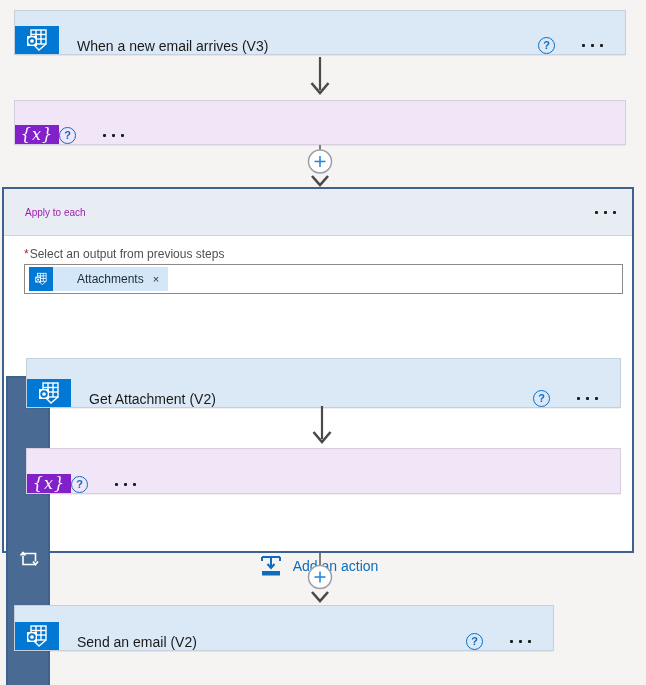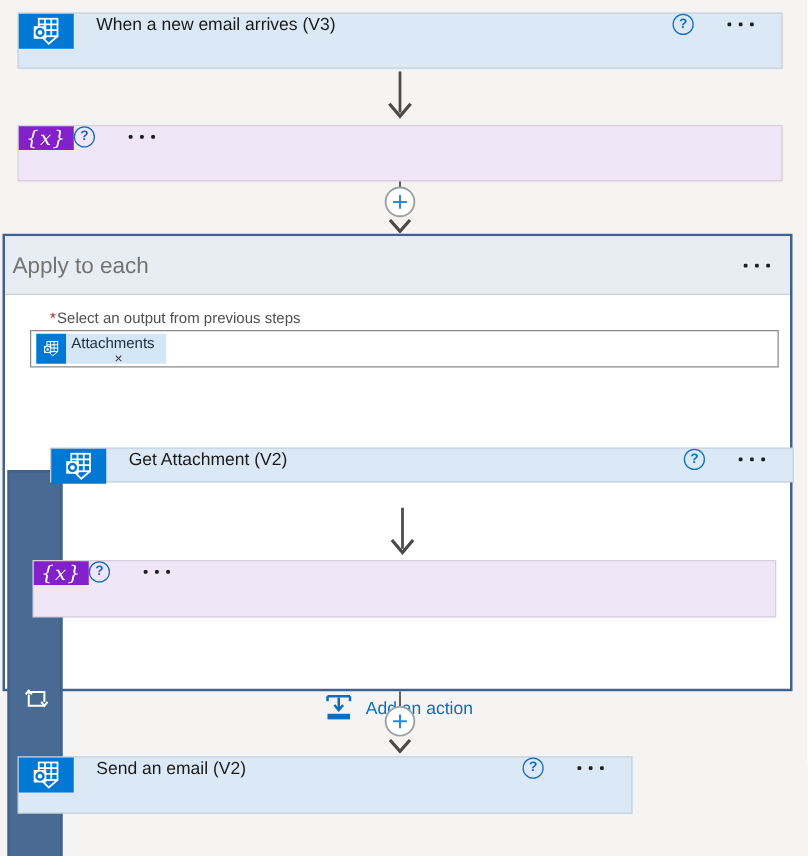--- a/index.html
+++ b/index.html
@@ -5,21 +5,21 @@
   html,body{margin:0;padding:0;}
   body{
     width:646px;height:685px;position:relative;overflow:hidden;
     background:#f5f4f2;
     font-family:"Liberation Sans","DejaVu Sans",sans-serif;
     -webkit-font-smoothing:antialiased;
   }
   
   .card{
     position:absolute;height:45px;box-sizing:border-box;
-    display:flex;align-items:flex-start;
+    display:flex;align-items:flex-end;
     border:1px solid rgba(0,0,0,0.10);
     box-shadow:0 0.5px 1px rgba(0,0,0,0.06);
     cursor:pointer;
   }
   .card.blue{background:#dbe9f7;}
   .card.purple{background:#f1e6f8;}
   .iconbox{
     width:44px;flex:none;display:flex;align-items:center;justify-content:center;
   }
   .iconbox.outlook{background:#0078d4;}
@@ -46,37 +46,37 @@
   
   .scope{
     position:absolute;left:2px;top:187px;width:632px;height:366px;
     box-sizing:border-box;background:#ffffff;border:2px solid #3e618e;
   }
   .scope-header{
     height:46px;display:flex;align-items:stretch;background:#e8ecf3;
     border-bottom:1px solid #ccd2de;cursor:pointer;
   }
   .scope-header .iconbox{width:44px;}
-  .scope-title{flex:1;display:flex;align-items:center;padding-left:6px;font-size:18px;color:#737373;}
+  .scope-title{flex:1;display:flex;align-items:center;padding-left:21px;font-size:10px;color:#a21caf;}
   .scope-header .dots{margin-right:14px;}
   .scope-body{position:relative;height:318px;}
   .field-label{
-    position:absolute;left:20px;top:11px;font-size:12px;color:#514f4d;margin-left:16px;
+    position:absolute;left:20px;top:11px;font-size:12px;color:#514f4d;
   }
   .field-label .req{color:#a4262c;margin-right:1px;}
   .token-input{
     position:absolute;left:20px;top:28px;width:599px;height:30px;box-sizing:border-box;
     background:#fff;border:1px solid #8a8a8a;display:flex;align-items:center;
     padding-left:4px;cursor:text;
   }
   .token{display:flex;align-items:stretch;height:24px;cursor:pointer;}
   .token .tok-icon{width:24px;background:#0078d4;display:flex;align-items:center;justify-content:center;flex:none;}
   .token .tok-body{
     background:#d3e7f8;display:flex;align-items:center;
-    padding:0 9px 0 4px;font-size:12px;color:#1c2b3a;flex-direction:column;
+    padding:0 9px 0 24px;font-size:12px;color:#1c2b3a;
   }
   .token .tok-x{margin-left:9px;font-size:11px;color:#333;cursor:pointer;}
   .add-action{
     position:absolute;left:0;right:0;top:318px;
     display:flex;align-items:center;justify-content:center;gap:9px;cursor:pointer;
   }
   .add-action span{font-size:14px;color:#0f6cbd;}
 </style>
 </head>
 <body>
@@ -180,21 +180,21 @@
               <use href="#outlook-glyph"></use>
             </svg>
         </div>
         <div class="tok-body">
           <span>Attachments</span>
           <span class="tok-x">×</span>
         </div>
       </div>
     </div>
 
-    <div class="card blue" style="left:36px;top:122px;width:595px;height:28px;">
+    <div class="card blue" style="left:22px;top:122px;width:595px;height:50px;">
       <div class="iconbox outlook">
         <svg width="28" height="28" viewBox="0 0 28 28">
             <use href="#outlook-glyph"></use>
           </svg>
       </div>
       <div class="card-title">Get Attachment (V2)</div>
       <div class="card-actions">
         <div class="helpbtn">?</div>
         <div class="dots">
             <i></i>
@@ -242,21 +242,21 @@
 <svg class="connector" style="left:300px;top:553px" width="40" height="50">
   <g class="plus-hit">
     <line x1="20" y1="0" x2="20" y2="12" stroke="#4a4a4a" stroke-width="1.4"></line>
     <circle cx="20" cy="24" r="11.5" fill="#ffffff" stroke="#9aa0a6" stroke-width="1.5"></circle>
     <line x1="14.5" y1="24" x2="25.5" y2="24" stroke="#2b88d8" stroke-width="1.6"></line>
     <line x1="20" y1="18.5" x2="20" y2="29.5" stroke="#2b88d8" stroke-width="1.6"></line>
   </g>
   <path d="M12,39 L20,48 L28,39" fill="none" stroke="#4a4a4a" stroke-width="2.6"></path>
 </svg>
 
-<div class="card blue" style="left:14px;top:605px;width:492px;height:46px;">
+<div class="card blue" style="left:14px;top:605px;width:540px;height:46px;">
   <div class="iconbox outlook">
     <svg width="28" height="28" viewBox="0 0 28 28">
         <use href="#outlook-glyph"></use>
       </svg>
   </div>
   <div class="card-title">Send an email (V2)</div>
   <div class="card-actions">
     <div class="helpbtn">?</div>
     <div class="dots">
         <i></i>

